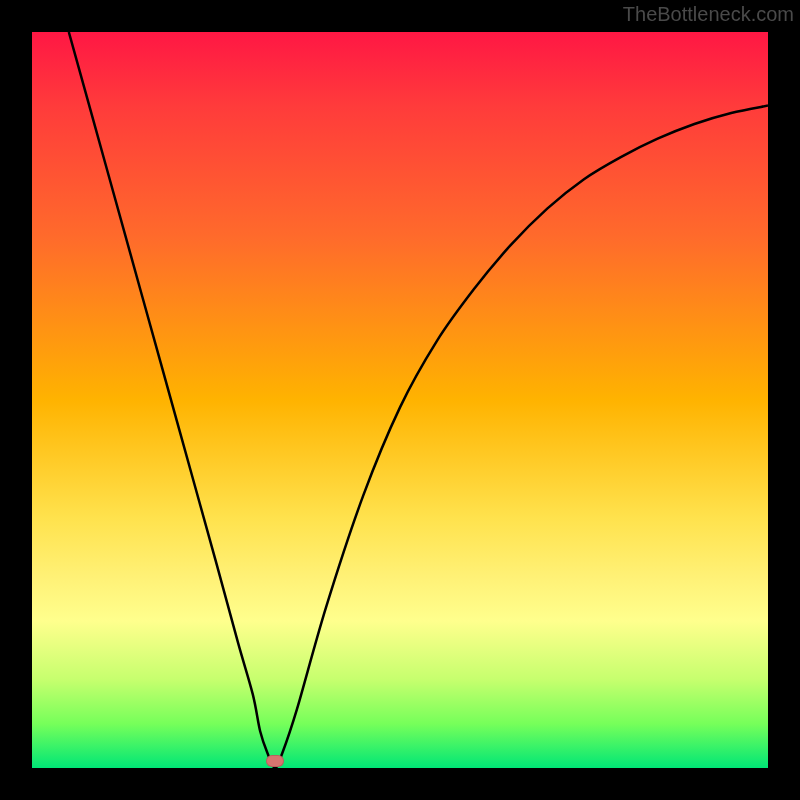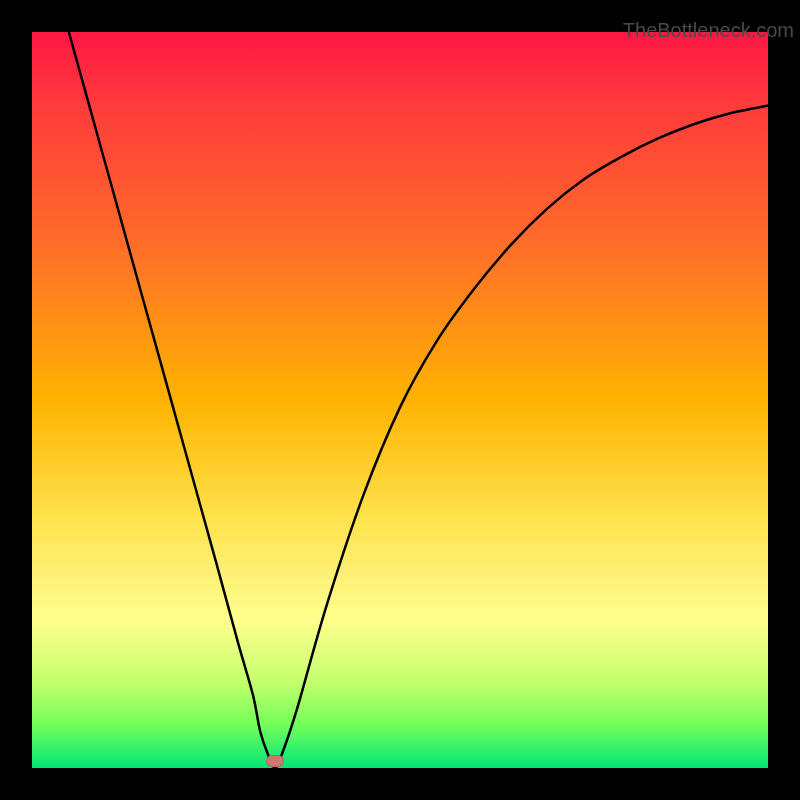--- a/index.html
+++ b/index.html
@@ -20,21 +20,21 @@
       #76ff5a 94%,
       #00e676 100%);
   }
   .curve { position: absolute; left: 0; top: 0; width: 100%; height: 100%; pointer-events: none; }
   .marker {
     position: absolute; width: 18px; height: 12px; border-radius: 6px;
     background: #d6746f; box-shadow: 0 0 0 1px rgba(0,0,0,0.15) inset;
     transform: translate(-50%, -50%);
   }
   .attribution {
-    position: absolute; top: 16px; right: 6px;
+    position: absolute; top: 0; right: 6px;
     font: 500 20px/28px Arial, Helvetica, sans-serif;
     color: #4a4a4a;
   }
 </style>
 </head>
 <body>
 
 <div class="wrap">
   <div class="plot">
     <div class="grad"></div>

